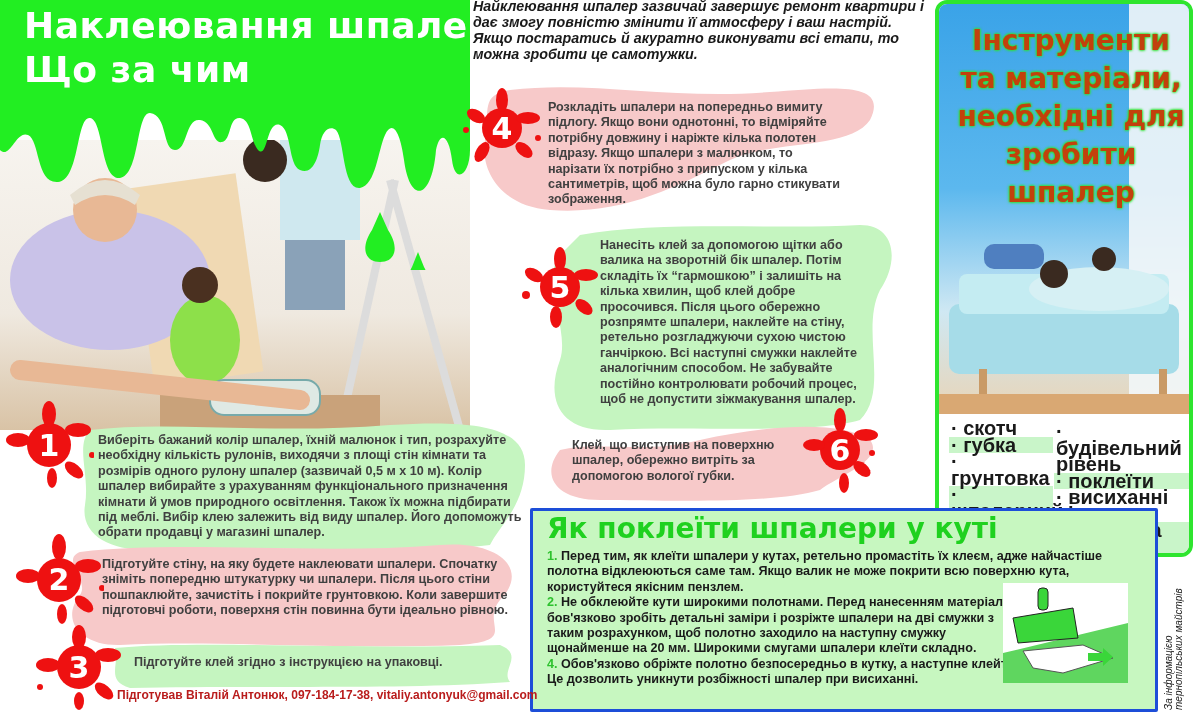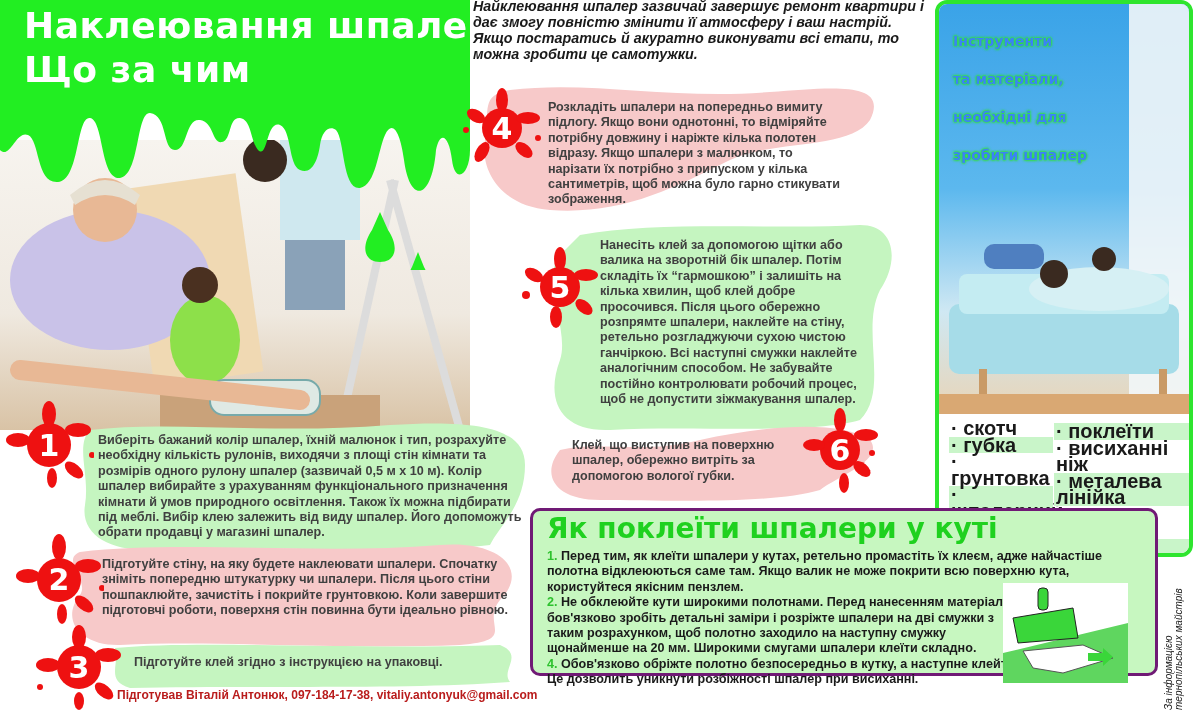--- a/index.html
+++ b/index.html
@@ -7,25 +7,25 @@
   .abs{position:absolute;}
   .title{left:24px;top:4px;color:#fff;font-family:"DejaVu Sans",sans-serif;font-weight:bold;font-size:36px;line-height:44px;letter-spacing:0.5px;}
   .photo-main{left:0;top:140px;width:470px;height:290px;background:linear-gradient(180deg,#f7f4ef 0%,#efe9e0 60%,#d9c3a6 100%);}
   .intro{left:473px;top:-2px;width:460px;font-style:italic;font-weight:bold;font-size:14.3px;line-height:16px;color:#1a1a1a;}
   .blob{position:absolute;}
   .step-text{position:absolute;font-weight:bold;font-size:12.6px;line-height:15.4px;color:#404040;}
   .splat{position:absolute;}
   .splat .num{position:absolute;left:0;top:0;width:100%;height:100%;display:flex;align-items:center;justify-content:center;color:#fff;font-family:"DejaVu Sans",sans-serif;font-weight:bold;font-size:30px;}
   .tools-box{left:935px;top:0;width:258px;height:557px;border:4px solid #2ee52e;border-radius:12px;box-sizing:border-box;background:#fff;overflow:hidden;}
   .tools-photo{left:0;top:0;width:100%;height:410px;background:linear-gradient(180deg,#3aa3e8 0%,#5cb8ee 45%,#cfe8f3 75%,#e9d4b6 100%);}
-  .tools-title{left:14px;top:18px;color:#3b82f6;font-family:"DejaVu Sans",sans-serif;font-weight:bold;font-size:14px;line-height:38px;text-shadow:0 0 3px #2ee52e,0 0 3px #2ee52e,0 0 2px #2ee52e;}
+  .tools-title{left:14px;top:18px;color:#c2410c;font-family:"DejaVu Sans",sans-serif;font-weight:bold;font-size:28px;line-height:38px;text-shadow:0 0 3px #2ee52e,0 0 3px #2ee52e,0 0 2px #2ee52e;text-align:center;}
   .tools-list{position:absolute;font-weight:bold;font-size:20px;line-height:16.5px;color:#1a1a1a;}
   .tools-list div{padding-left:2px;}
   .tools-list .hl{background:#c9f5c9;}
-  .corner-box{left:530px;top:508px;width:628px;height:168px;border:3px solid #701a75;border-radius:10px;box-sizing:border-box;background:#c7f7c0;}
+  .corner-box{left:530px;top:508px;width:628px;height:204px;border:3px solid #1d4ed8;border-radius:2px;box-sizing:border-box;background:#c7f7c0;}
   .corner-title{left:14px;top:0px;color:#1fd11f;font-family:"DejaVu Sans",sans-serif;font-weight:bold;font-size:28px;line-height:36px;}
   .corner-list{left:14px;top:38px;width:600px;font-weight:bold;font-size:12.6px;line-height:15.4px;color:#1a1a1a;}
   .corner-list .n{color:#2ec22e;}
   .footer{left:117px;top:688px;font-weight:bold;font-size:12px;color:#b91c1c;}
   .vertical{left:1164px;top:575px;width:30px;height:135px;}
   .vertical span{position:absolute;left:0;top:0;transform-origin:0 0;transform:rotate(-90deg) translate(-135px,0);width:135px;font-style:italic;font-size:10px;line-height:10px;color:#222;}
 </style>
 </head>
 <body>
 
@@ -193,20 +193,21 @@
     <div>зробити шпалер</div>
   </div>
   <div class="tools-list" style="left:10px;top:416px;width:104px;">
     <div>· скотч</div>
     <div class="hl">· губка</div>
     <div>· грунтовка</div>
     <div class="hl">· шпалерний клей</div>
     <div>· відро для змішування клею</div>
   </div>
   <div class="tools-list" style="left:115px;top:419px;width:136px;">
+    <div>· будівельний рівень</div>
     <div class="hl">· поклеїти</div>
     <div>· висиханні ніж</div>
     <div class="hl">· металева лінійка</div>
     <div>· широка щітка</div>
     <div class="hl">· шпатель для шпалер</div>
   </div>
 </div>
 
 <div class="abs corner-box">
   <div class="abs corner-title">Як поклеїти шпалери у куті</div>

